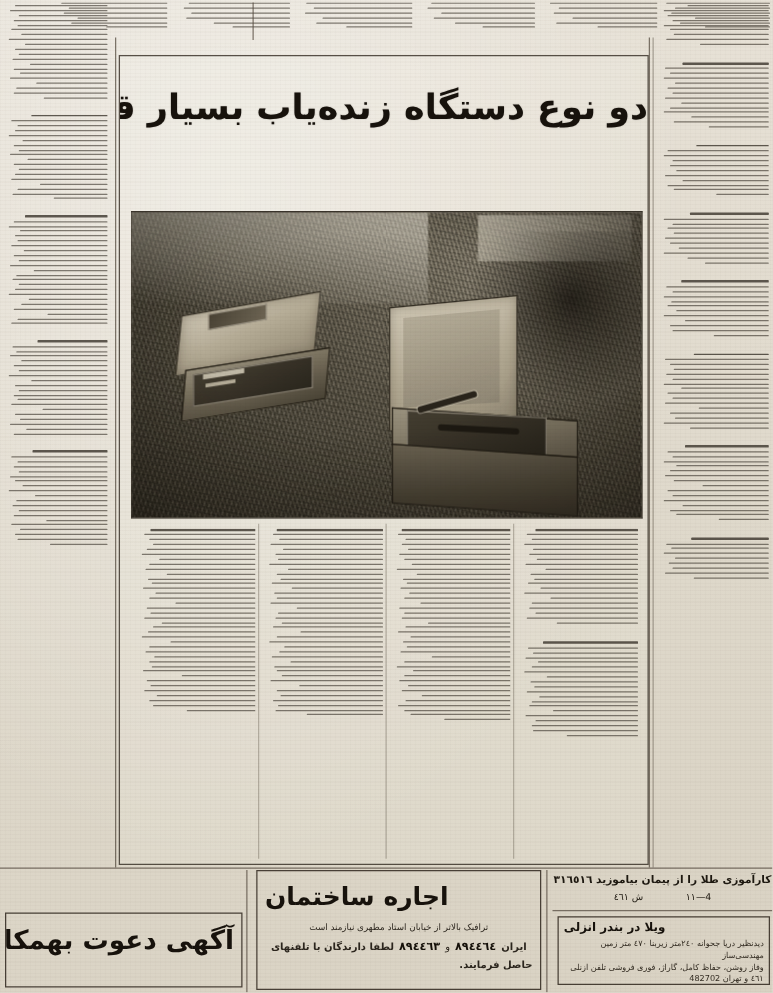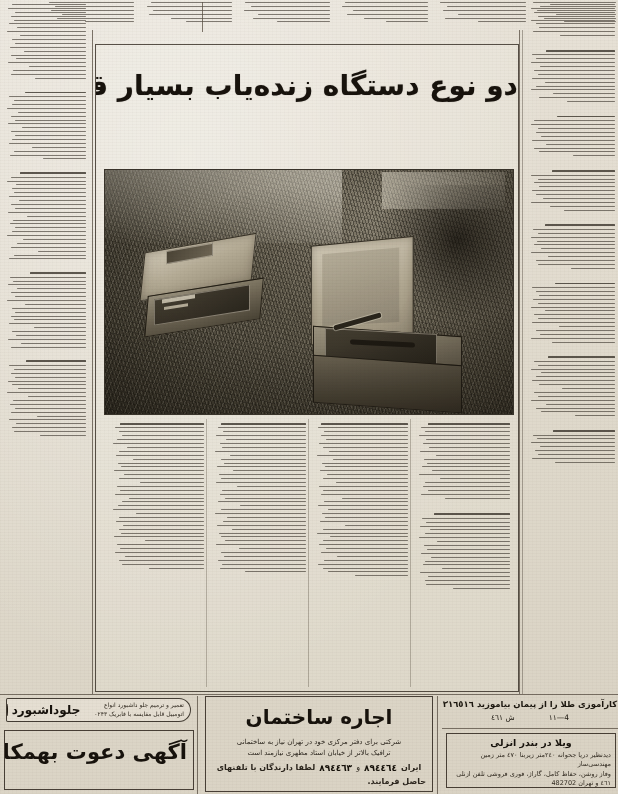--- a/index.html
+++ b/index.html
@@ -103,21 +103,21 @@
   
   .acol{position:absolute;top:378px;width:95px;height:262px;overflow:hidden;}
 
   
   .side{position:absolute;top:0;overflow:hidden;}
 
   
   .ad{position:absolute;box-sizing:border-box;overflow:hidden;}
   .ad-border{border:1px solid rgba(55,47,38,.9);}
   .ad-title{
-    text-align:center;color:#17120c;font-weight:bold;
+    text-align:left;color:#17120c;font-weight:bold;
     font-family:"DejaVu Sans","Liberation Sans",sans-serif;white-space:nowrap;
   }
   .ad-sub{font-size:7px;color:#2b251d;text-align:center;line-height:1.5;}
   .ad-line{font-size:8.5px;color:#1d1810;text-align:center;white-space:nowrap;}
   .slug{
     border:1px solid rgba(50,43,34,.9);border-radius:2px 14px 14px 2px;
     background:rgba(255,252,245,.25);
   }
   .slug-name{font-weight:bold;font-size:12px;color:#17120c;}
   .tiny{font-size:6.5px;color:#332c22;line-height:1.45;}
@@ -642,42 +642,31 @@
   <div class="ad ad-border" style="left:446px;top:733px;width:170px;height:55px;padding:3px 4px;">
     <div class="ad-title" style="font-size:9.5px;margin-bottom:3px;">ویلا در بندر انزلی</div>
     <div class="tiny">دیدنظیر دریا جحوانه ٢٤٠متر زیربنا ٤٧٠ متر زمین مهندسی‌ساز</div>
     <div class="tiny">وفاز روشن، حفاظ کامل، گاراژ، فوری فروشی تلفن ازنلی</div>
     <div class="tiny">٤٦١ و تهران 482702</div>
 
   </div>
 
   <div class="ad ad-border" style="left:205px;top:696px;width:228px;height:96px;padding:4px 6px;">
     <div class="ad-title" style="font-size:20px;margin:4px 0 8px 0;">اجاره ساختمان</div>
-    <div class="ad-sub">شرکتی برای دفتر مرکزی خود در تهران نیاز به ساختمانی</div>
     <div class="ad-sub">ترافیک بالاتر از خیابان استاد مطهری نیازمند است</div>
     <div style="display:flex;justify-content:center;align-items:center;gap:4px;margin-top:4px;">
       <span class="ad-sub" style="font-size:8px;font-weight:bold;">ایران</span>
       <span class="phone">۸۹٤٤٦٤</span>
       <span class="ad-sub" style="font-size:8px;">و</span>
       <span class="phone">۸۹٤٤٦٣</span>
       <span class="ad-sub" style="font-size:8px;font-weight:bold;">لطفا دارندگان با تلفنهای</span>
     </div>
     <div class="ad-sub" style="text-align:right;font-size:8px;font-weight:bold;margin-top:2px;">حاصل فرمایند.</div>
   </div>
 
-  <div class="ad slug" style="left:6px;top:698px;width:185px;height:24px;">
-    <div style="display:flex;align-items:center;height:100%;">
-      <div style="flex:0 0 auto;padding:0 6px;">
-        <div class="tiny" style="font-size:6px;">تعمیر و ترمیم جلو داشبورد انواع</div>
-        <div class="tiny" style="font-size:6px;">اتومبیل قابل مقایسه با فابریک ۰۲۴۳</div>
-      </div>
-      <div class="slug-name" style="flex:0 0 auto;padding-right:8px;">جلوداشبورد</div>
-      <div style="width:12px;height:12px;border-radius:50%;background:#231d15;margin-right:4px;"></div>
-    </div>
-  </div>
 
   <div class="ad ad-border" style="left:4px;top:730px;width:190px;height:60px;padding:4px 6px;">
     <div class="ad-title" style="font-size:21px;margin:5px 0 8px 0;">آگهی دعوت بهمکاری</div>
   </div>
 
   <div class="rule-v" style="left:197px;top:696px;height:98px;"></div>
   <div class="rule-v" style="left:437px;top:696px;height:98px;"></div>
 
 </div>
 

